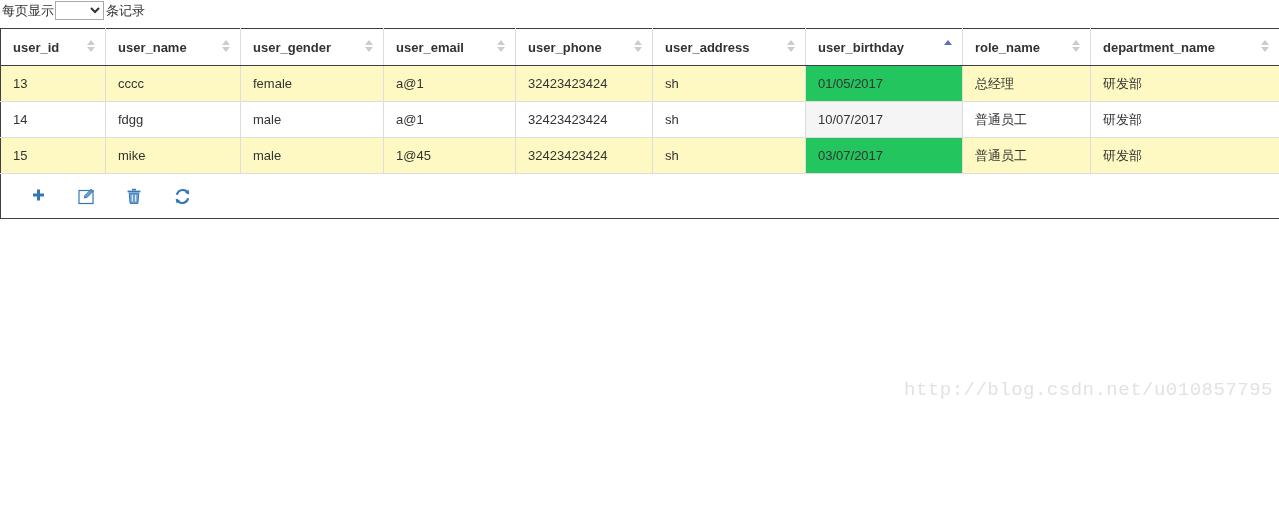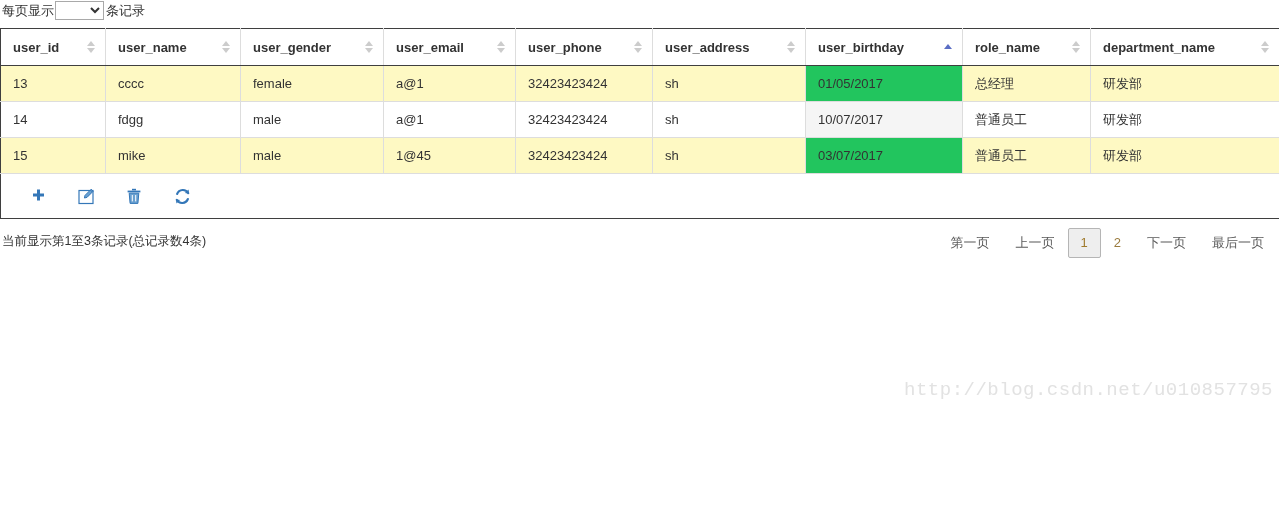--- a/index.html
+++ b/index.html
@@ -116,21 +116,20 @@
     white-space: nowrap;
     overflow: hidden;
     cursor: pointer;
     user-select: none;
   }
   table.data-table thead th:last-child { border-right: none; }
   table.data-table thead th.sorted-col { background: #ffffff; }
 
   .th-inner {
     display: flex;
-    align-items: center;
     justify-content: space-between;
     width: 100%;
   }
   .sort-arrows {
     display: inline-flex;
     flex-direction: column;
     line-height: 0;
     margin-left: 6px;
     flex: 0 0 auto;
   }
@@ -445,28 +444,16 @@
                 </svg>
               </span>
 
             </div>
           </td>
         </tr>
       </tfoot>
     </table>
   </div>
 
-  <div class="bottom-bar">
-    <div class="info-text">当前显示第1至3条记录(总记录数4条)</div>
-
-    <div class="pagination">
-      <span class="page-link">第一页</span>
-      <span class="page-link">上一页</span>
-      <span class="page-num active">1</span>
-      <span class="page-num">2</span>
-      <span class="page-link">下一页</span>
-      <span class="page-link">最后一页</span>
-    </div>
-  </div>
 
   <div class="watermark">http://blog.csdn.net/u010857795</div>
 
 </div>
 
 </body></html>

